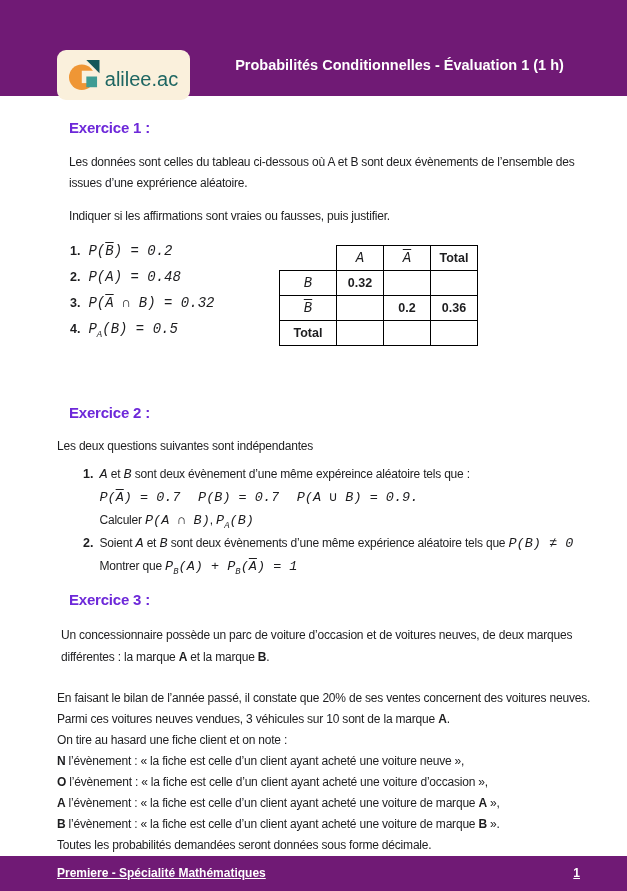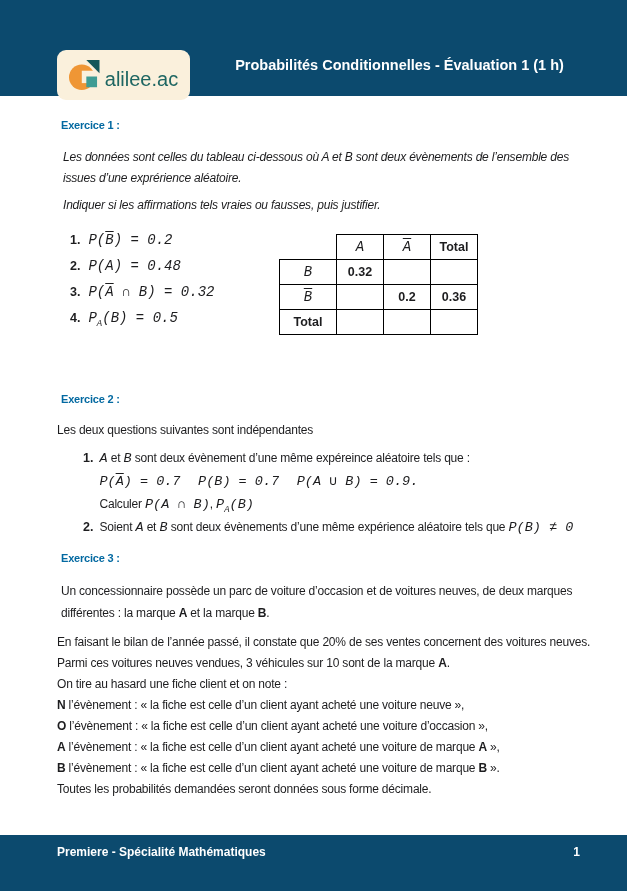--- a/index.html
+++ b/index.html
@@ -4,41 +4,41 @@
 <style>
   html,body{margin:0;padding:0;background:#ffffff;}
   .page{
     width:627px;height:891px;overflow:hidden;
     display:flex;flex-direction:column;
     background:#ffffff;color:#1d1d1f;
     font-family:"Liberation Sans",sans-serif;
     font-size:12px;letter-spacing:-0.2px;
   }
   
-  .band{background:#0c4a6e;}
+  .band{background:#701a75;text-decoration:underline;}
   header.band{height:96px;position:relative;flex:0 0 auto;}
   .logo-box{
     position:absolute;left:57px;top:50px;width:133px;height:50px;
     background:#FAF0DC;border-radius:9px;z-index:2;
     display:flex;align-items:center;justify-content:center;gap:3px;
   }
   .logo-svg{width:33px;height:37px;flex:0 0 auto;margin-top:3px;}
   .logo-text{font-size:20px;color:#1E6662;margin-top:9px;letter-spacing:0;}
   .header-title{
     position:absolute;left:200px;right:28px;top:57px;text-align:center;
     color:#ffffff;font-weight:700;font-size:14.5px;letter-spacing:0;
   }
   
   main{flex:1 1 auto;padding:0 40px 0 57px;}
-  .exh{color:#0369a1;font-size:11px;font-weight:700;margin:4px;}
+  .exh{color:#6d28d9;font-size:15px;font-weight:700;margin:12px;}
   #ex1h{margin-top:23px;}
   #ex2h{margin-top:57px;}
   #ex3h{margin-top:13px;}
   .intro{margin-top:16px;max-width:532px;}
-  .intro p{margin:6px;line-height:21px;font-style:italic;}
+  .intro p{margin:12px;line-height:21px;}
   
   .math{font-family:Liberation Mono, monospace;font-style:italic;font-size:13.5px;letter-spacing:0;}
   .ov{text-decoration:overline;text-decoration-thickness:1.2px;}
   sub{font-size:9px;line-height:0;}
   
   .ex1row{display:flex;margin-top:16px;align-items:flex-start;}
   .statements{width:222px;padding-left:13px;box-sizing:border-box;flex:0 0 auto;}
   .stmt{display:flex;align-items:baseline;height:26px;}
   .num{font-weight:700;font-size:12.5px;margin-right:8px;letter-spacing:0;}
   .stmt .math{font-size:14px;}
@@ -53,21 +53,21 @@
   
   .ex2intro{margin-top:15px;line-height:21px;}
   .qlist{margin-top:6px;padding-left:26px;}
   .qitem{display:flex;align-items:baseline;}
   .qitem .num{margin-right:6px;}
   .qbody{flex:1 1 auto;}
   .qline{line-height:22px;white-space:nowrap;}
   
   .para{margin-top:17px;max-width:534px;line-height:21.5px;}
   .para p{margin:4px;}
-  .notes{margin-top:8px;}
+  .notes{margin-top:20px;}
   .noteline{line-height:21px;white-space:nowrap;}
   
   footer.band{
     height:56px;flex:0 0 auto;box-sizing:border-box;
     display:flex;justify-content:space-between;align-items:flex-start;
     padding:10px 47px 0 57px;margin-top:auto;
     color:#ffffff;font-weight:700;font-size:12px;letter-spacing:0;
   }
   b{font-weight:700;}
 </style>
@@ -87,21 +87,21 @@
       <span class="logo-text">alilee.ac</span>
     </div>
     <div class="header-title">Probabilités Conditionnelles - Évaluation 1 (1 h)</div>
   </header>
 
   <main>
 
     <h2 class="exh" id="ex1h">Exercice 1 :</h2>
     <div class="intro">
       <p>Les données sont celles du tableau ci-dessous où A et B sont deux évènements de l’ensemble des issues d’une exprérience aléatoire.</p>
-      <p>Indiquer si les affirmations tels vraies ou fausses, puis justifier.</p>
+      <p>Indiquer si les affirmations sont vraies ou fausses, puis justifier.</p>
     </div>
     <div class="ex1row">
       <div class="statements" id="ex1-statements">
           <div class="stmt">
             <span class="num">1.</span>
             <span class="stmt-body"><span class="math">P(<span class="ov">B</span>) = 0.2</span></span>
           </div>
           <div class="stmt">
             <span class="num">2.</span>
             <span class="stmt-body"><span class="math">P(A) = 0.48</span></span>
@@ -153,20 +153,21 @@
           <div class="qbody">
             <div class="qline"><span class="math">A</span> et <span class="math">B</span> sont deux évènement d’une même expéreince aléatoire tels que :</div>
             <div class="qline"><span class="math">P(<span class="ov">A</span>) = 0.7</span>  <span class="math">P(B) = 0.7</span>  <span class="math">P(A ∪ B) = 0.9.</span></div>
             <div class="qline">Calculer <span class="math">P(A ∩ B)</span>, <span class="math">P<sub>A</sub>(B)</span></div>
           </div>
         </div>
         <div class="qitem">
           <span class="num">2.</span>
           <div class="qbody">
             <div class="qline">Soient <span class="math">A</span> et <span class="math">B</span> sont deux évènements d’une même expérience aléatoire tels que <span class="math">P(B) ≠ 0</span></div>
+            <div class="qline">Montrer que <span class="math">P<sub>B</sub>(A) + P<sub>B</sub>(<span class="ov">A</span>) = 1</span></div>
           </div>
         </div>
       </div>
 
     <h2 class="exh" id="ex3h">Exercice 3 :</h2>
     <div class="para">
       <p>Un concessionnaire possède un parc de voiture d’occasion et de voitures neuves, de deux marques différentes : la marque <b>A</b> et la marque <b>B</b>.</p>
     </div>
     <div class="notes" id="ex3-notes">
         <div class="noteline">En faisant le bilan de l’année passé, il constate que 20% de ses ventes concernent des voitures neuves.</div>

